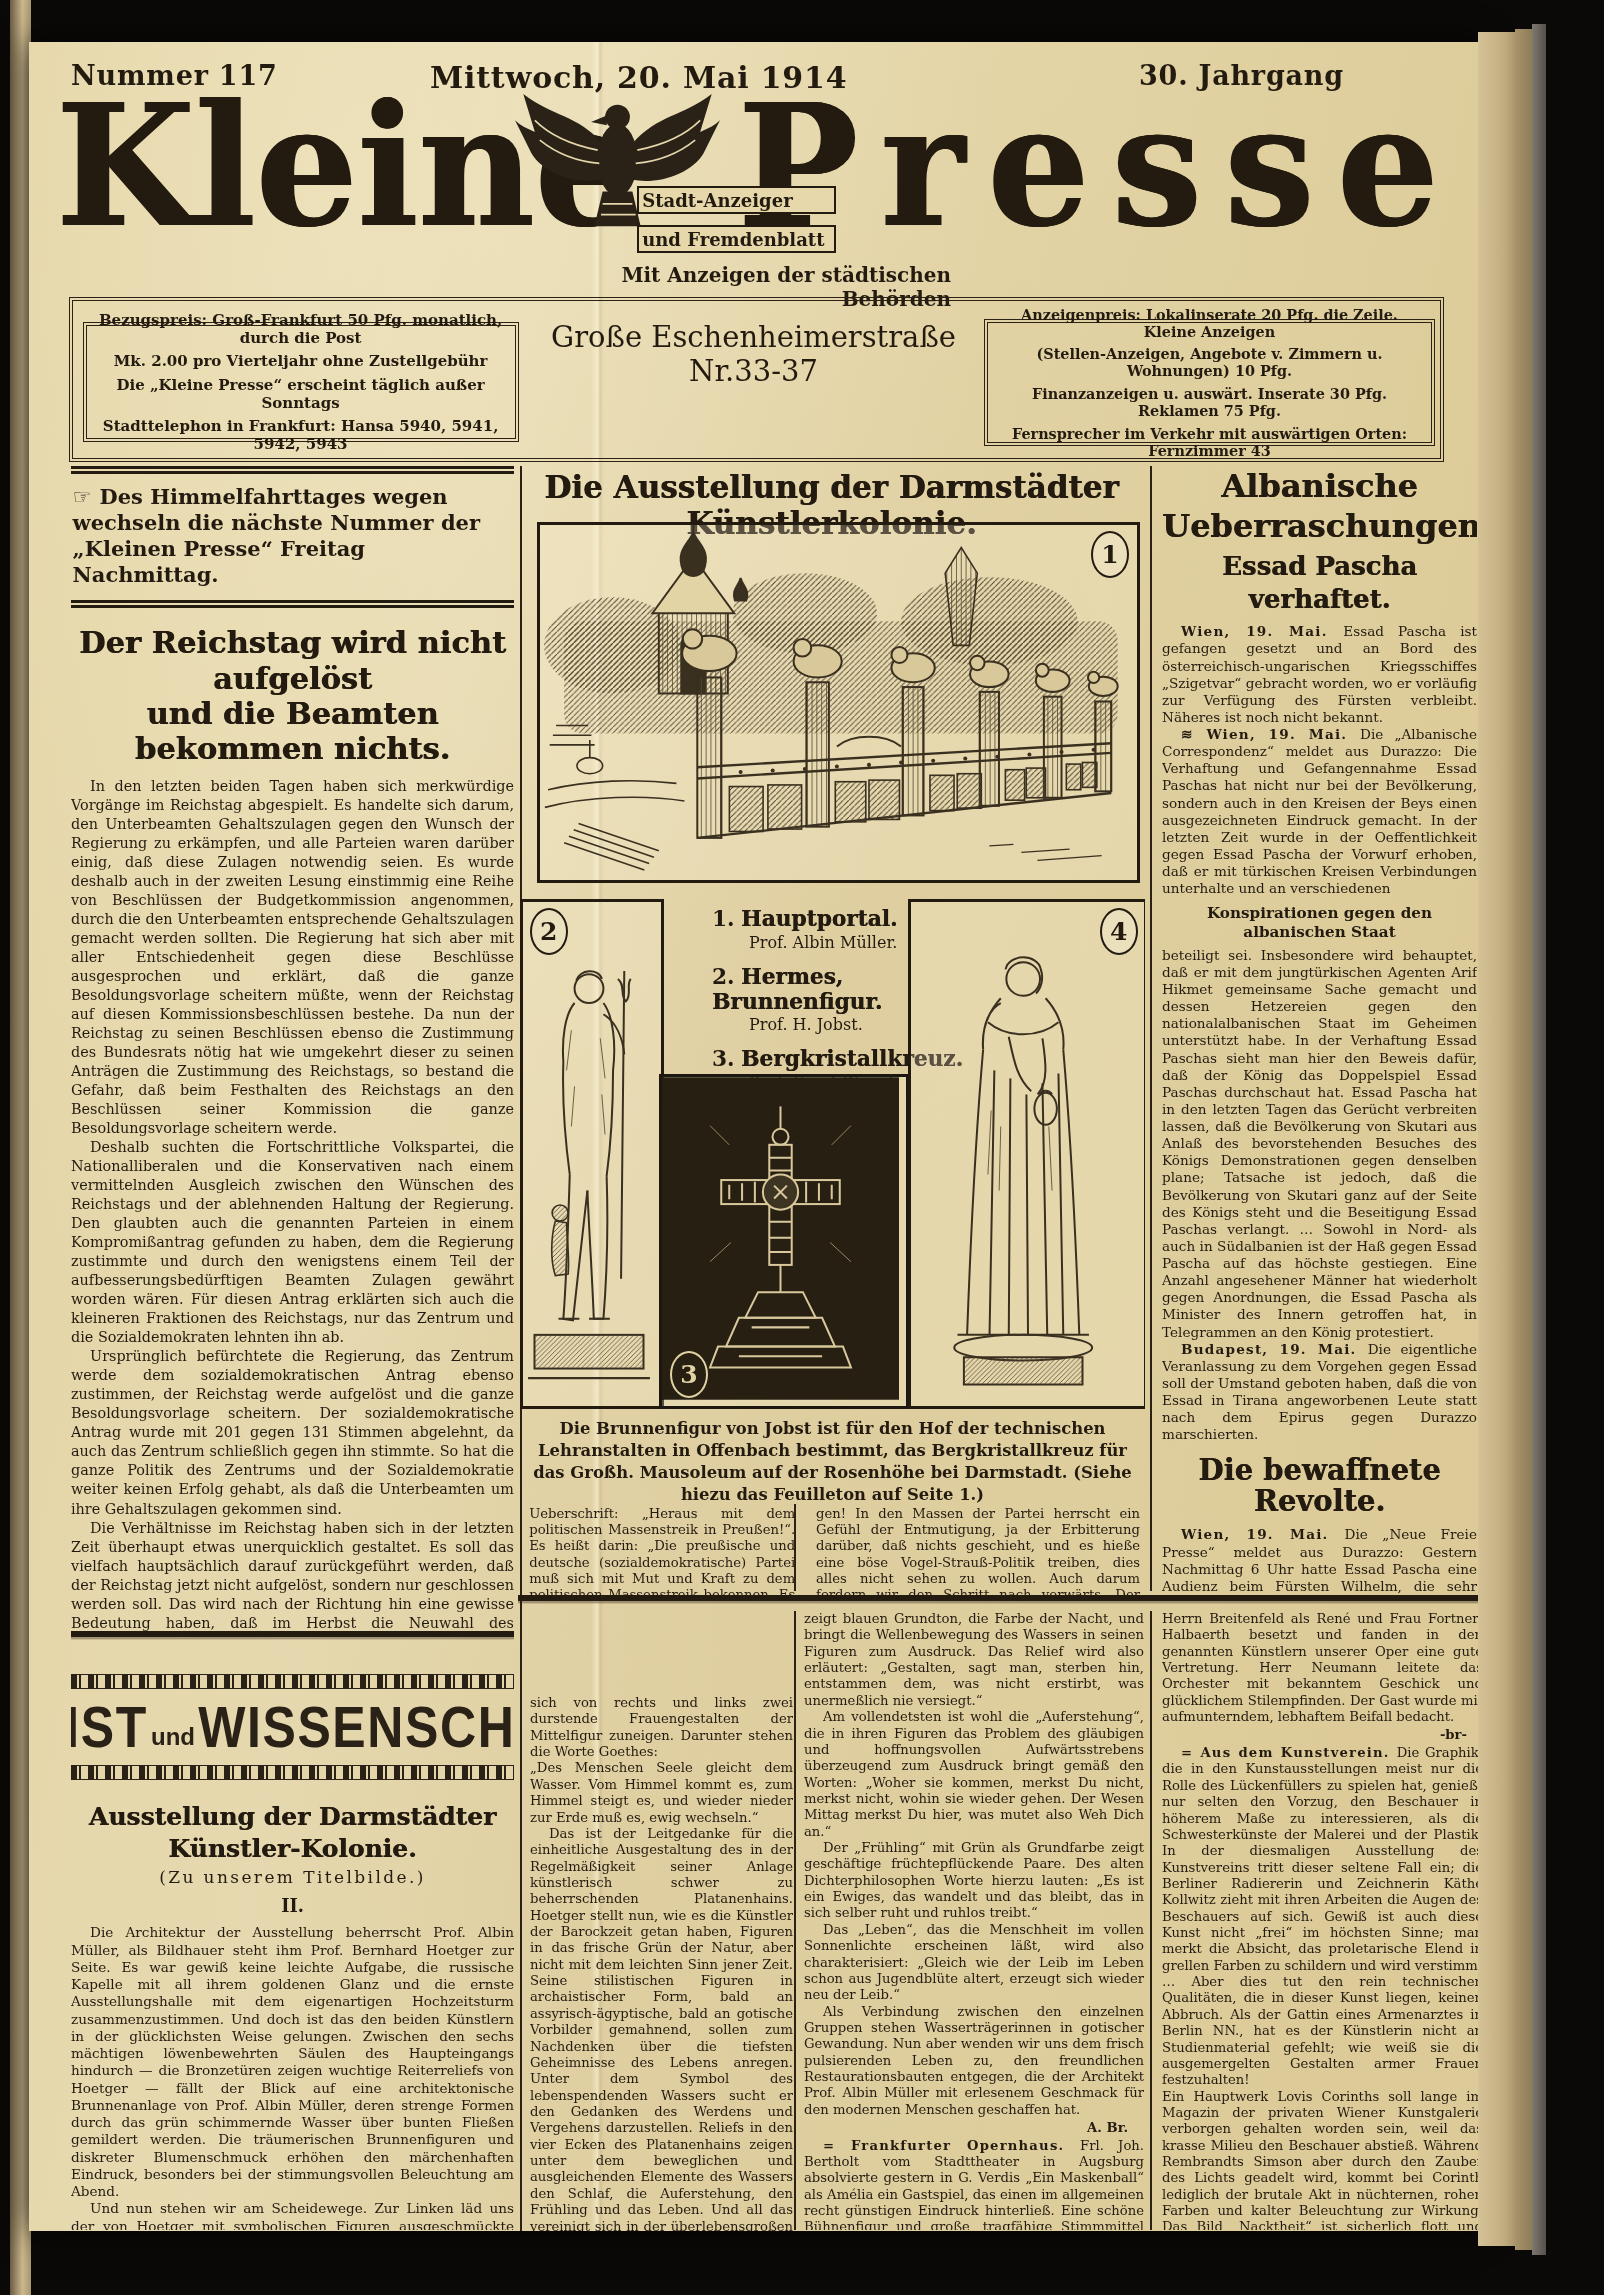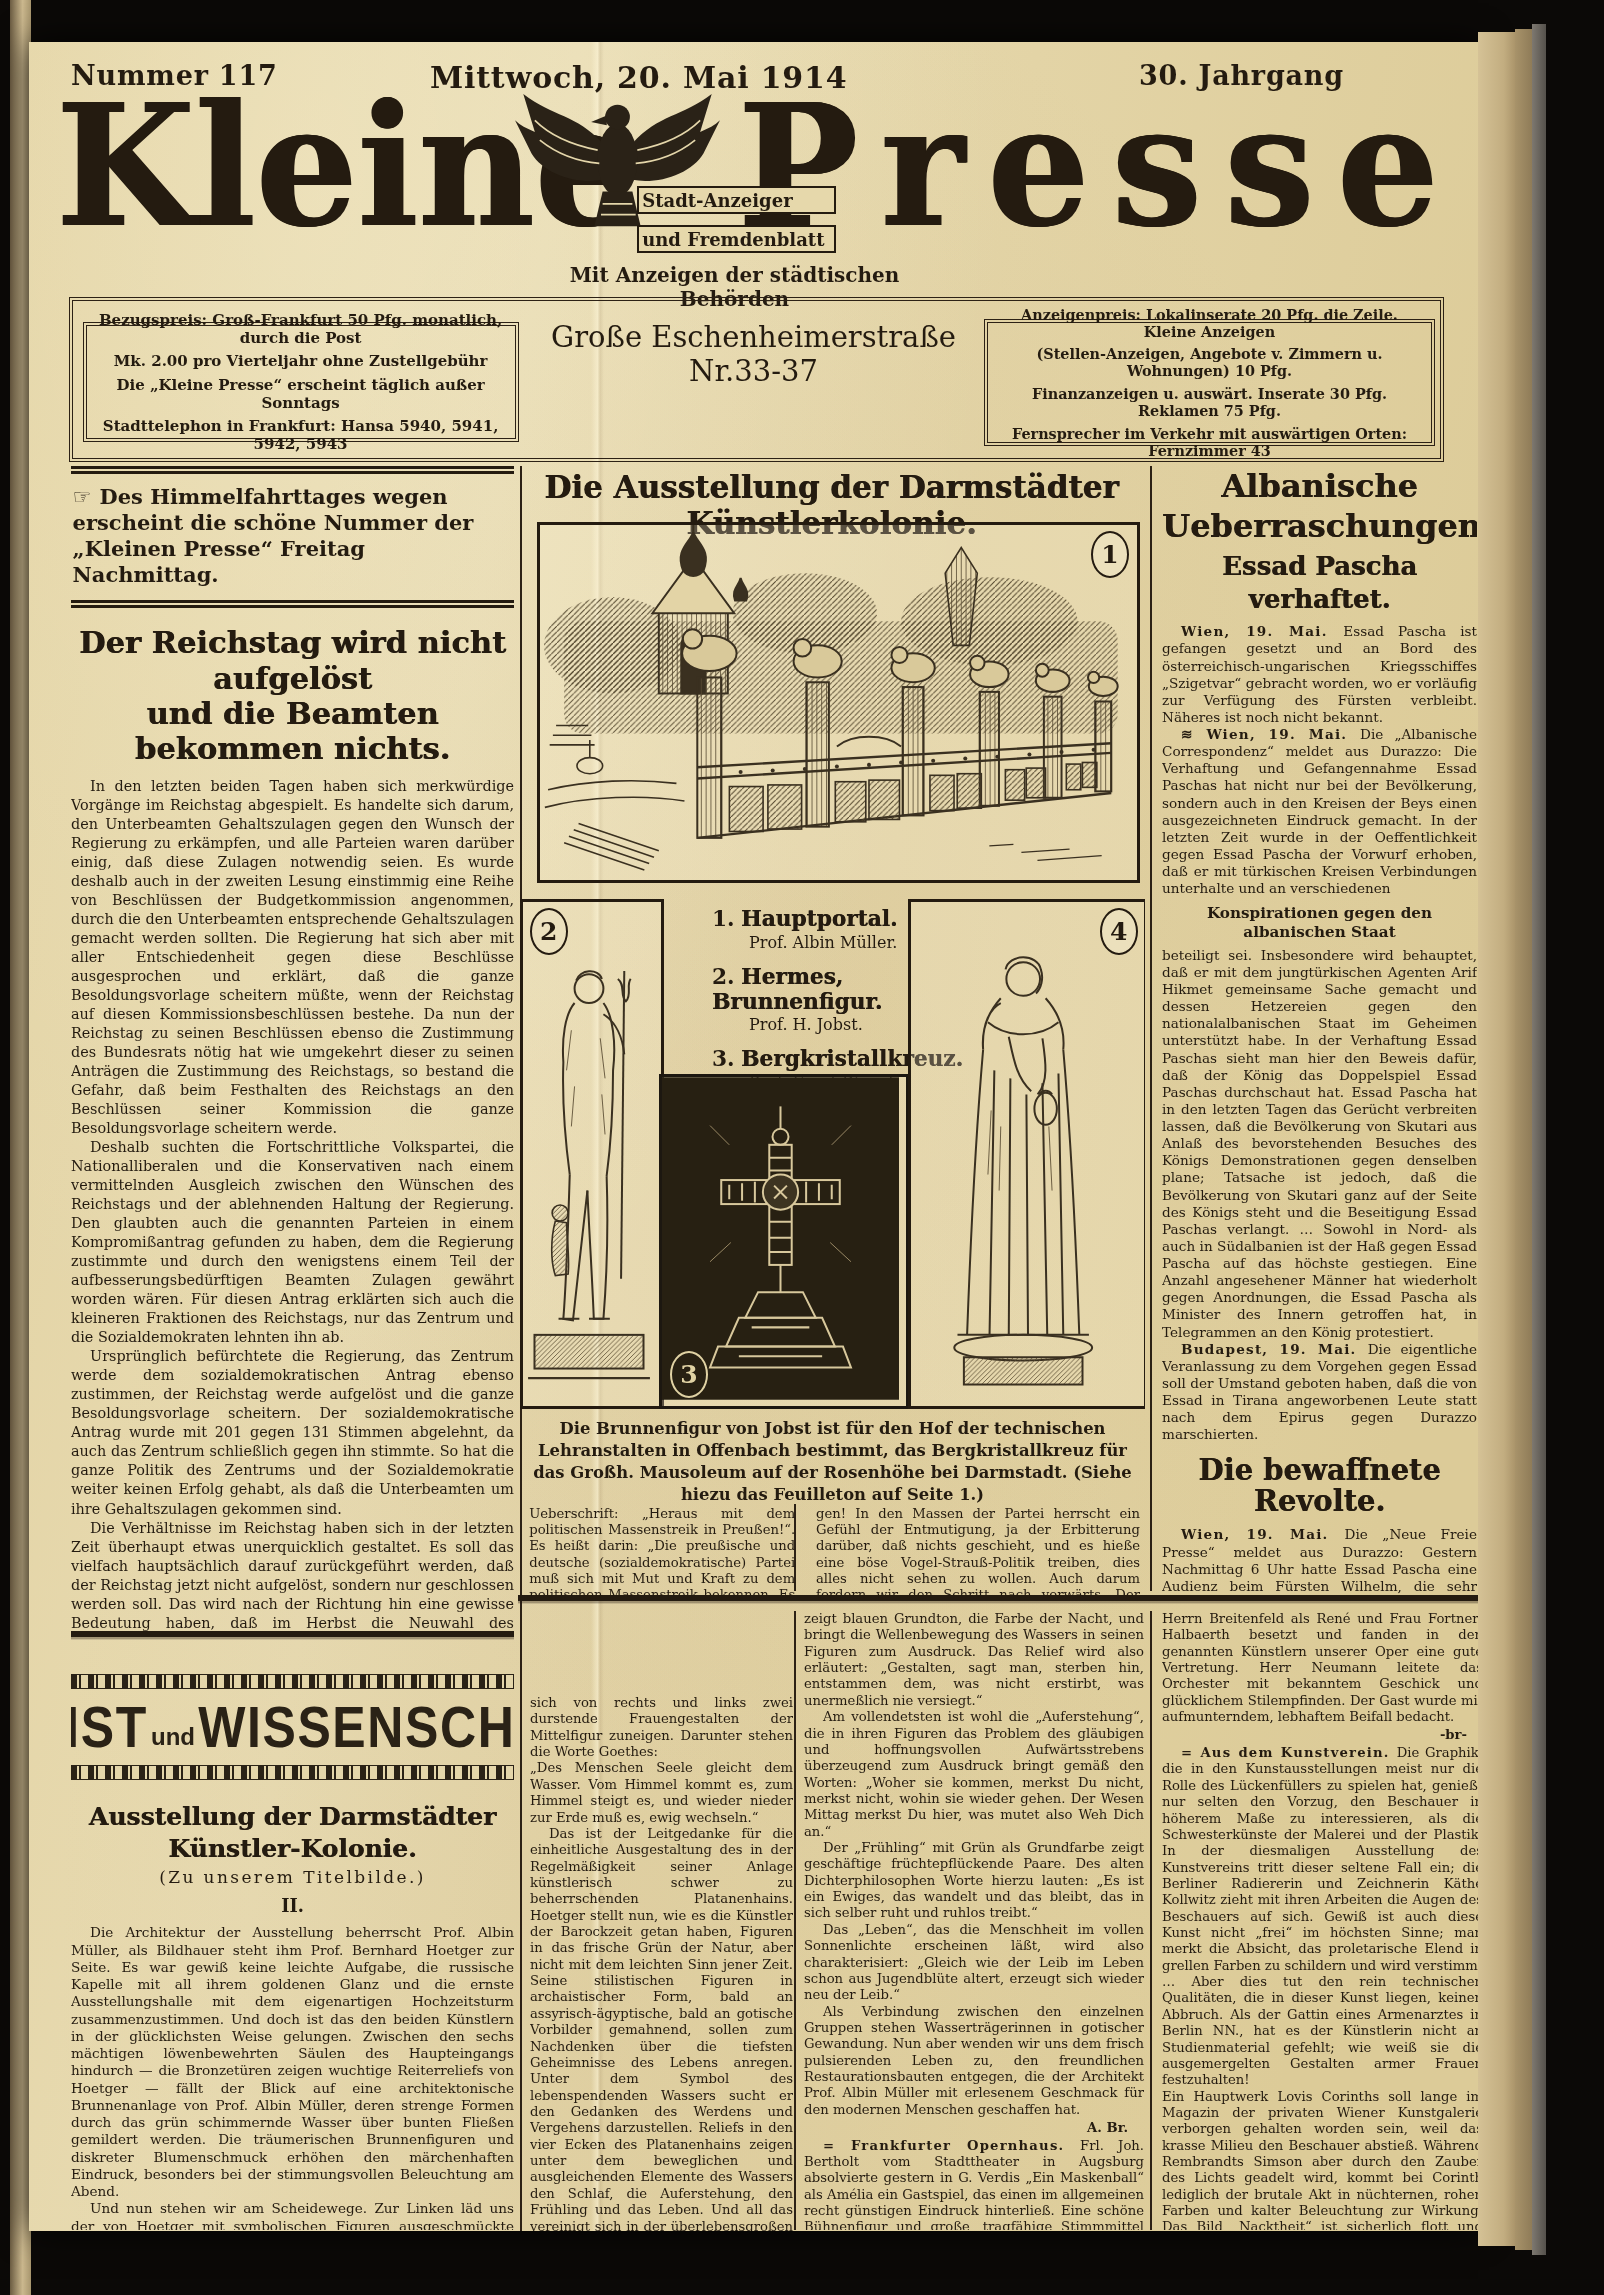--- a/index.html
+++ b/index.html
@@ -37,21 +37,21 @@
   .mast{position:absolute;left:0;top:40px;width:1449px;height:217px;}
   .mast .t{position:absolute;top:0;font-weight:bold;font-size:160px;line-height:1;
     text-shadow:0.8px 0 currentColor,-0.8px 0 currentColor;transform:scaleY(1.05);transform-origin:top left;}
   .mast .tl{left:27px;}
   .mast .tr{left:709px;letter-spacing:22.5px;}
   .mast .eagle{position:absolute;left:481px;top:1.6px;width:215px;height:168px;}
   .mast .subbox{position:absolute;left:608px;width:189px;text-align:left;
     border:2.4px solid #241b10;background:#e6d8ab;font-weight:bold;font-size:18px;padding:1.6px 3.2px;}
   .mast .sb1{top:104px;}
   .mast .sb2{top:143px;}
-  .mast .sb3{position:absolute;left:489px;top:181px;width:433px;text-align:center;
+  .mast .sb3{position:absolute;left:489px;top:181px;width:433px;text-align:right;
     font-weight:bold;font-size:20px;}
   
   .inforow{position:absolute;left:40px;top:255px;width:1367px;height:157px;border:4px double #2c2115;}
   .ibox{position:absolute;border:4px double #2c2115;text-align:center;font-weight:bold;
     display:flex;flex-direction:column;justify-content:center;gap:5.6px;}
   .ibox.l{left:9.6px;top:21px;width:428px;height:112px;font-size:15px;}
   .ibox.r{left:911px;top:17.7px;width:443px;height:119px;font-size:14.4px;}
   .ibox div{padding:0 6.4px;}
   .icenter{position:absolute;left:454px;top:14.4px;width:453px;text-align:center;}
   .icenter .c1{font-size:44px;font-weight:bold;letter-spacing:1.6px;
@@ -185,21 +185,21 @@
   <div class="vrule" style="left:491px;top:424px;height:1765px;"></div>
   <div class="vrule" style="left:1121px;top:424px;height:1125px;"></div>
   <div class="vrule" style="left:765px;top:1462px;height:87px;"></div>
   <div class="vrule" style="left:765px;top:1569px;height:619px;"></div>
   <div class="vrule" style="left:1121px;top:1569px;height:619px;"></div>
   <div class="hrule" style="left:489px;top:1553px;width:965px;"></div>
   <div class="hrule" style="left:42px;top:1589px;width:443px;"></div>
 
   <div class="colL">
     <div class="notice">
-      <span class="fist">☞</span><span>Des Himmelfahrttages wegen erscheint die schöne Nummer der „Kleinen Presse“ Freitag Nachmittag.</span>
+      <span class="fist">☞</span><span>Des Himmelfahrttages wegen wechseln die nächste Nummer der „Kleinen Presse“ Freitag Nachmittag.</span>
     </div>
     <h1 class="headL">
       <span>Der Reichstag wird nicht aufgelöst</span><br>
       <span>und die Beamten bekommen nichts.</span>
     </h1>
     <div>
         <p class="para">In den letzten beiden Tagen haben sich merkwürdige Vorgänge im Reichstag abgespielt. Es handelte sich darum, den Unterbeamten Gehaltszulagen gegen den Wunsch der Regierung zu erkämpfen, und alle Parteien waren darüber einig, daß diese Zulagen notwendig seien. Es wurde deshalb auch in der zweiten Lesung einstimmig eine Reihe von Beschlüssen der Budgetkommission angenommen, durch die den Unterbeamten entsprechende Gehaltszulagen gemacht werden sollten. Die Regierung hat sich aber mit aller Entschiedenheit gegen diese Beschlüsse ausgesprochen und erklärt, daß die ganze Besoldungsvorlage scheitern müßte, wenn der Reichstag auf diesen Kommissionsbeschlüssen bestehe. Da nun der Reichstag zu seinen Beschlüssen ebenso die Zustimmung des Bundesrats nötig hat wie umgekehrt dieser zu seinen Anträgen die Zustimmung des Reichstags, so bestand die Gefahr, daß beim Festhalten des Reichstags an den Beschlüssen seiner Kommission die ganze Besoldungsvorlage scheitern werde.</p>
         <p class="para">Deshalb suchten die Fortschrittliche Volkspartei, die Nationalliberalen und die Konservativen nach einem vermittelnden Ausgleich zwischen den Wünschen des Reichstags und der ablehnenden Haltung der Regierung. Den glaubten auch die genannten Parteien in einem Kompromißantrag gefunden zu haben, dem die Regierung zustimmte und durch den wenigstens einem Teil der aufbesserungsbedürftigen Beamten Zulagen gewährt worden wären. Für diesen Antrag erklärten sich auch die kleineren Fraktionen des Reichstags, nur das Zentrum und die Sozialdemokraten lehnten ihn ab.</p>
         <p class="para">Ursprünglich befürchtete die Regierung, das Zentrum werde dem sozialdemokratischen Antrag ebenso zustimmen, der Reichstag werde aufgelöst und die ganze Besoldungsvorlage scheitern. Der sozialdemokratische Antrag wurde mit 201 gegen 131 Stimmen abgelehnt, da auch das Zentrum schließlich gegen ihn stimmte. So hat die ganze Politik des Zentrums und der Sozialdemokratie weiter keinen Erfolg gehabt, als daß die Unterbeamten um ihre Gehaltszulagen gekommen sind.</p>
         <p class="para">Die Verhältnisse im Reichstag haben sich in der letzten Zeit überhaupt etwas unerquicklich gestaltet. Es soll das vielfach hauptsächlich darauf zurückgeführt werden, daß der Reichstag jetzt nicht aufgelöst, sondern nur geschlossen werden soll. Das wird nach der Richtung hin eine gewisse Bedeutung haben, daß im Herbst die Neuwahl des Reichstagspräsidiums nötig wird. Sich aber jetzt schon darüber den Kopf zu zerbrechen, wie diese ausfallen wird und ob vielleicht ein Nationalliberaler der erste Präsident des Reichstags wird, hat vorläufig keinen Zweck.</p>

